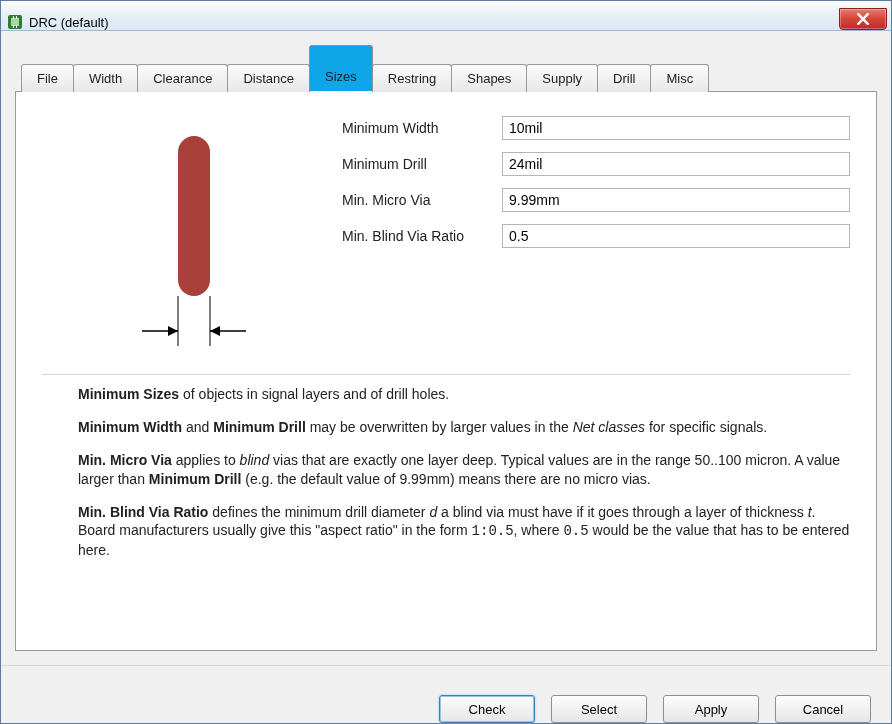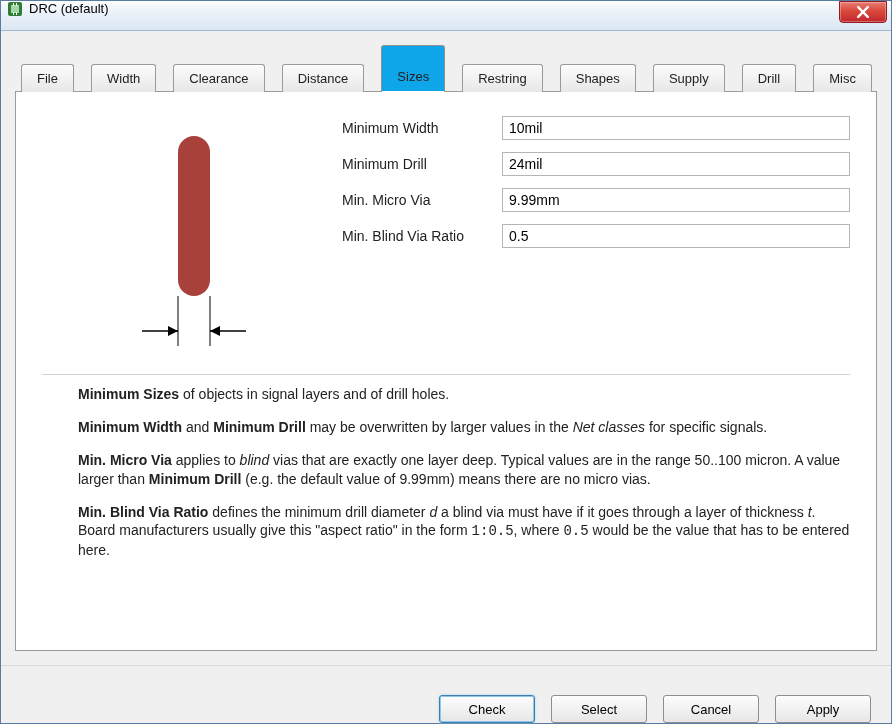--- a/index.html
+++ b/index.html
@@ -1,24 +1,24 @@
 <!DOCTYPE html>
 <html><head>
 <meta charset="utf-8">
 <style>
   * { box-sizing: border-box; }
   html, body { margin:0; padding:0; font-family: "Segoe UI", Tahoma, sans-serif; font-size:13px; color:#222; background:#fff; }
   .window { width:892px; height:724px; border:1px solid #5a7ca0; background:#fff; display:flex; flex-direction:column; box-shadow:0 0 6px rgba(0,0,0,0.2);}
-  .titlebar { height:30px; background:linear-gradient(#fdfefe,#eaf1f8 40%,#dce8f4); display:flex; align-items:flex-start; padding:0 0 0 6px; border-bottom:1px solid #9fb9d4; position:relative;}
+  .titlebar { height:30px; background:linear-gradient(#fdfefe,#eaf1f8 40%,#dce8f4); display:flex; align-items:flex-end; padding:0 0 0 6px; border-bottom:1px solid #9fb9d4; position:relative;}
   .titlebar .app-icon { width:16px; height:16px; margin-right:6px; }
   .titlebar .title { flex:1 1 auto; font-size:13px; color:#000;}
   .close-btn { width:48px; height:22px; margin-right:4px; border-radius:0 0 4px 4px; background:linear-gradient(#e67e73,#d9483b 45%,#c1272d); border:1px solid #8f1d1d; display:flex; align-items:center; justify-content:center; cursor:pointer; box-shadow:inset 0 0 0 1px rgba(255,255,255,0.3);}
   .close-btn svg { width:12px; height:12px; }
   .body { flex:1 1 auto; background:#f0f0f0; padding:14px 14px 14px 14px; display:flex; flex-direction:column; }
-  .tabstrip { display:flex; align-items:flex-end; padding:0 6px;justify-content:space-between; }
+  .tabstrip { display:flex; align-items:flex-end; padding:0 6px; }
   .tab { padding:6px 15px 6px 15px; border:1px solid #9a9a9a; border-bottom:none; border-radius:3px 3px 0 0; background:linear-gradient(#fcfcfc,#e7e7e7); font-size:13px; cursor:pointer; margin-right:-1px; position:relative;}
   .tab.active { background:#0ea5e9; padding-top:23px; padding-bottom:8px; z-index:2; border-color:#919191; box-shadow:0 -1px 0 #fff inset;}
   .tabpanel { flex:1 1 auto; background:#fff; border:1px solid #9a9a9a; margin-top:-1px; padding:24px 26px 20px 26px; display:flex; flex-direction:column; overflow:auto;}
   .upper { display:flex; }
   .illus { width:300px; display:flex; align-items:flex-start; justify-content:center; }
   .form { flex:1 1 auto; }
   .row { display:flex; align-items:center; margin-bottom:12px; }
   .row label { width:160px; font-size:14px; }
   .row input { flex:1 1 auto; height:24px; border:1px solid #b5b5b5; padding:2px 6px; font-size:14px; font-family:inherit; background:#fff; }
   hr.sep { border:none; border-top:1px solid #d4d4d4; margin:18px 0 10px 0;}
@@ -108,16 +108,16 @@
         <p><b>Minimum Width</b><span> and </span><b>Minimum Drill</b><span> may be overwritten by larger values in the </span><i>Net classes</i><span> for specific signals.</span></p>
         <p><b>Min. Micro Via</b><span> applies to </span><i>blind</i><span> vias that are exactly one layer deep. Typical values are in the range 50..100 micron. A value larger than </span><b>Minimum Drill</b><span> (e.g. the default value of 9.99mm) means there are no micro vias.</span></p>
         <p><b>Min. Blind Via Ratio</b><span> defines the minimum drill diameter </span><i>d</i><span> a blind via must have if it goes through a layer of thickness </span><i>t</i><span>. Board manufacturers usually give this "aspect ratio" in the form </span><span class="mono">1:0.5</span><span>, where </span><span class="mono">0.5</span><span> would be the value that has to be entered here.</span></p>
       </div>
     </div>
   </div>
 
   <div class="footer">
     <button class="btn default">Check</button>
     <button class="btn">Select</button>
+    <button class="btn">Apply</button>
     <button class="btn">Cancel</button>
-    <button class="btn">Apply</button>
   </div>
 </div>
 
 </body></html>

